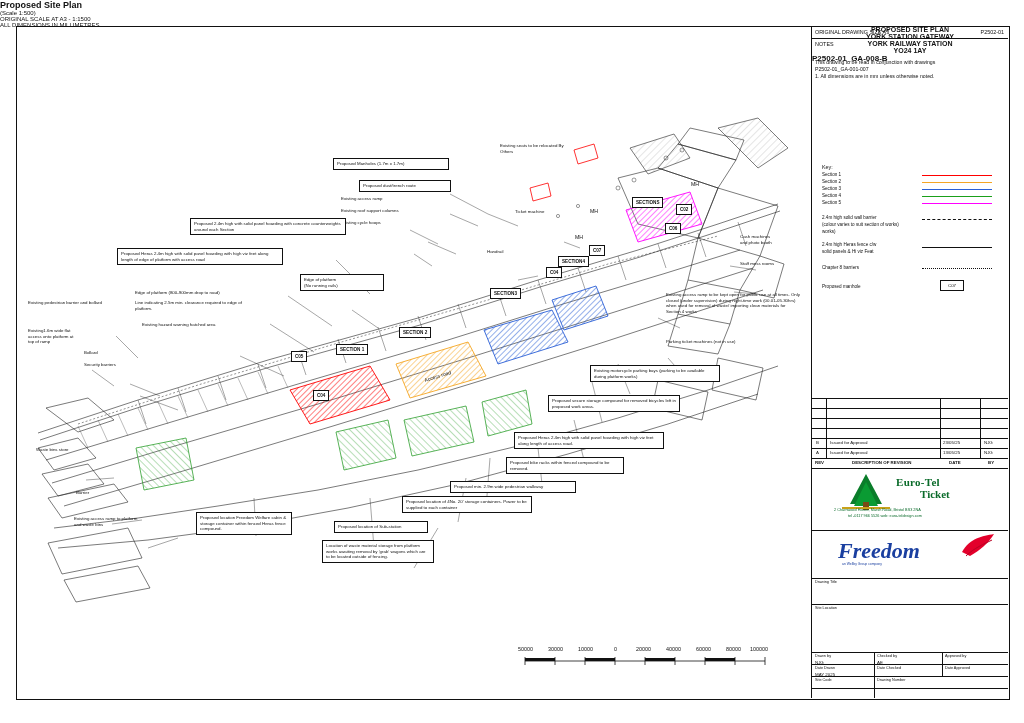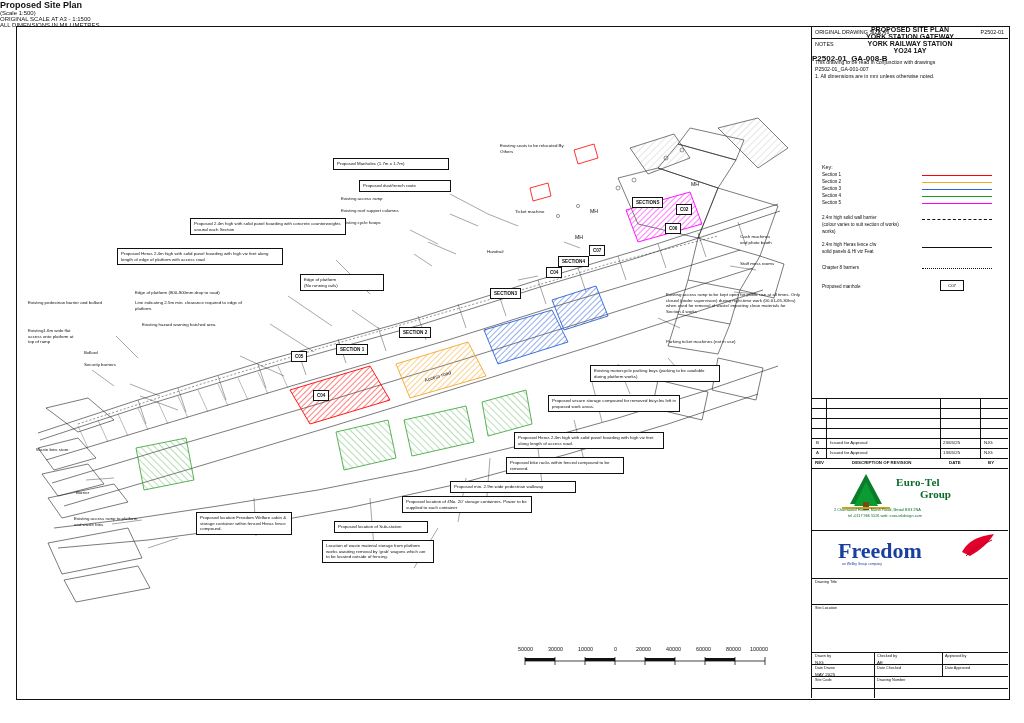--- a/index.html
+++ b/index.html
@@ -17,21 +17,21 @@
   .bold{font-weight:bold;}
   .callout{position:absolute;border:0.7px solid #111;background:#fff;font-size:4.4px;line-height:1.3;padding:2px 3px;color:#111;}
   .nobox{position:absolute;font-size:4.4px;line-height:1.3;color:#111;}
   .lbl{position:absolute;border:0.7px solid #111;background:#fff;font-size:4.6px;line-height:1.2;padding:1.5px 3px;font-weight:bold;color:#111;}
   .drawing{position:absolute;left:18px;top:28px;width:790px;height:668px;overflow:hidden;}
   svg{display:block;}
   .keyrow{position:absolute;font-size:4.6px;color:#111;}
   .keyline{position:absolute;height:0;}
   .tbl{position:absolute;font-size:4.4px;color:#111;}
   .center{text-align:center;}
-  .logo-free{font-family:"Liberation Serif", serif;font-weight:bold;color:#1a3fa0;}
+  .logo-free{font-family:"Liberation Serif", serif;font-style:italic;font-weight:bold;color:#1a3fa0;}
   .eurotel{font-family:"Liberation Serif", serif;font-weight:bold;color:#0a6b2a;}
 </style>
 </head>
 <body>
 
 <div id="sheet">
 
   <div class="frame"></div>
 
   <div class="drawing">
@@ -358,21 +358,21 @@
     <div class="hline" style="top:442px;"></div>
 
     <div style="position:absolute;left:0;top:442px;width:100%;height:62px;">
       <svg width="60" height="40" viewBox="0 0 60 40" style="position:absolute;left:24px;top:4px;">
         <polygon points="30,2 46,32 14,32" fill="#0a7d2a"></polygon>
         <polygon points="30,10 42,34 18,34" fill="#0a9b33"></polygon>
         <rect x="27" y="30" width="6" height="8" fill="#7a4a15"></rect>
         <path d="M6,36 L54,36" stroke="#c8a21a" stroke-width="2"></path>
       </svg>
       <div class="eurotel" style="position:absolute;left:84px;top:8px;font-size:11px;letter-spacing:0.3px;">Euro-Tel</div>
-      <div class="eurotel" style="position:absolute;left:108px;top:20px;font-size:11px;color:#0a6b2a;">Group</div>
+      <div class="eurotel" style="position:absolute;left:108px;top:20px;font-size:11px;color:#0a6b2a;">Ticket</div>
       <div class="t" style="left:22px;top:40px;font-size:3.8px;color:#0a6b2a;">2 Charnwood House, Marsh Road, Bristol  BS3 2NA</div>
       <div class="t" style="left:36px;top:46px;font-size:3.8px;color:#0a6b2a;">tel -0117 966 5526 web: euro-teldesign.com</div>
     </div>
     <div class="hline" style="top:504px;"></div>
 
     <div style="position:absolute;left:0;top:504px;width:100%;height:48px;">
       <div class="logo-free" style="position:absolute;left:26px;top:8px;font-size:22px;">Freedom</div>
       <svg width="36" height="26" viewBox="0 0 36 26" style="position:absolute;left:148px;top:4px;">
         <path d="M2,18 C10,4 22,2 34,0 C28,10 20,16 10,22 Z" fill="#e3002b"></path>
         <path d="M6,22 C14,14 24,10 32,6" stroke="#b80023" stroke-width="1" fill="none"></path>

